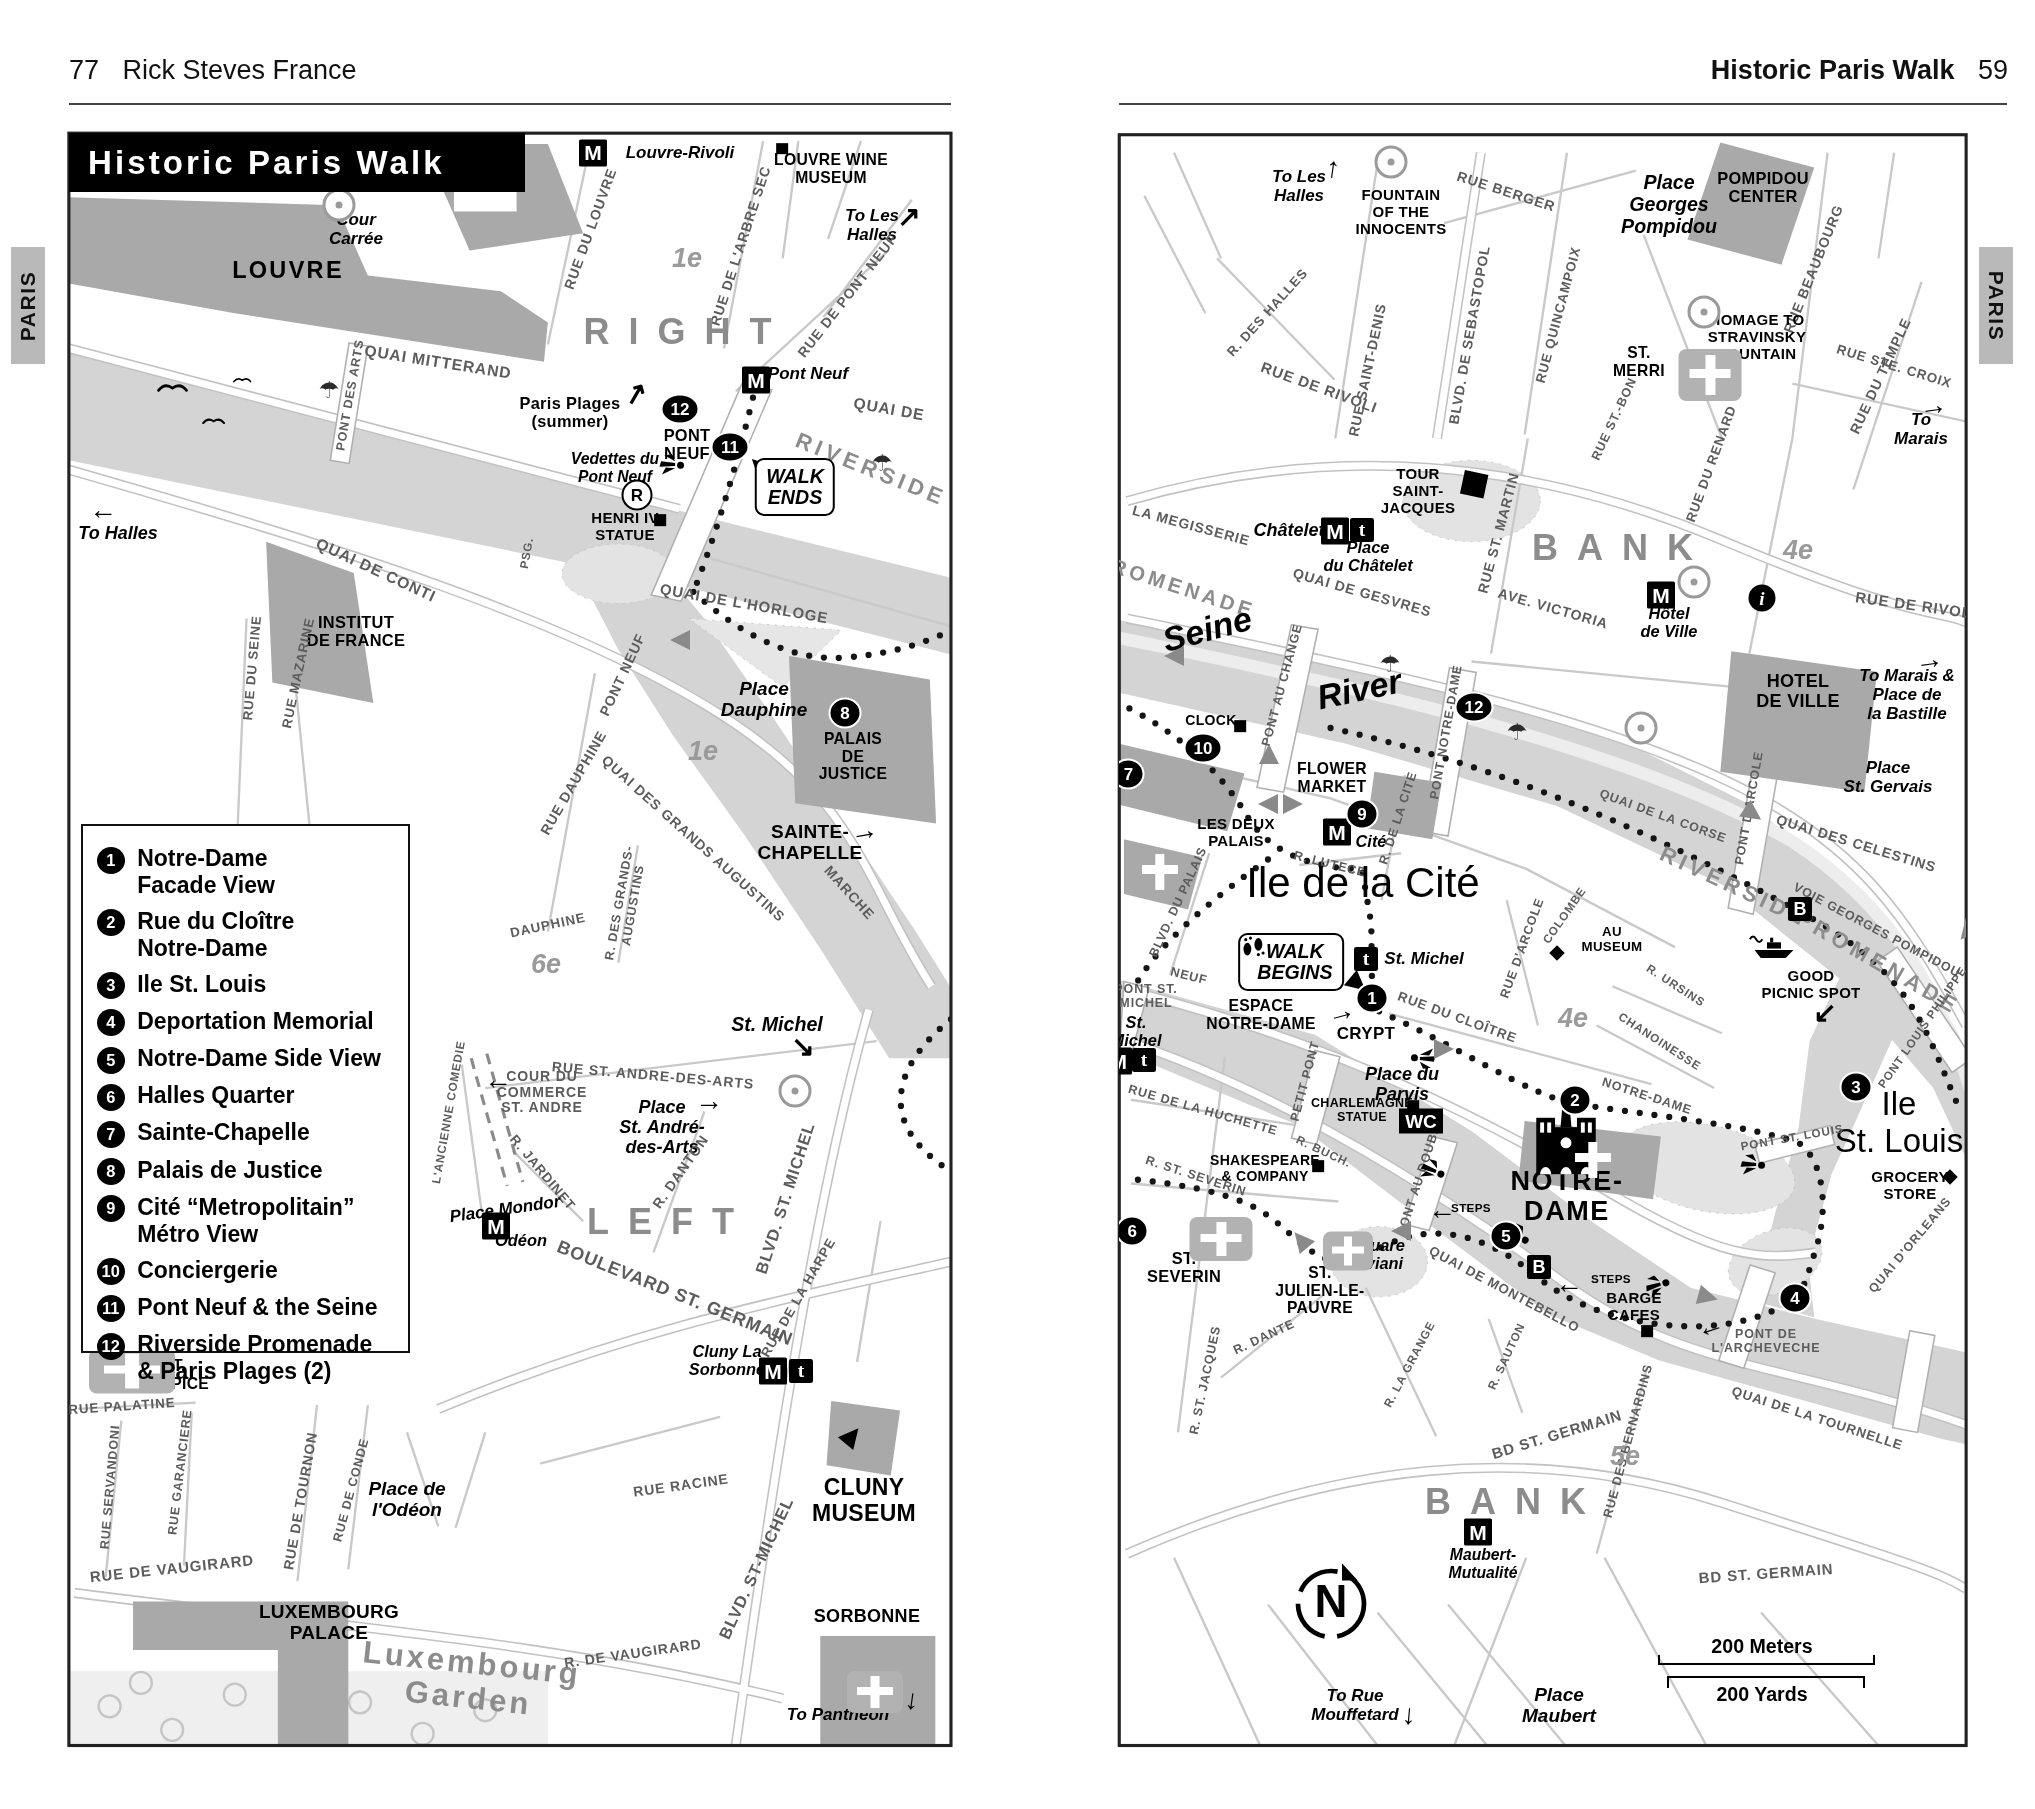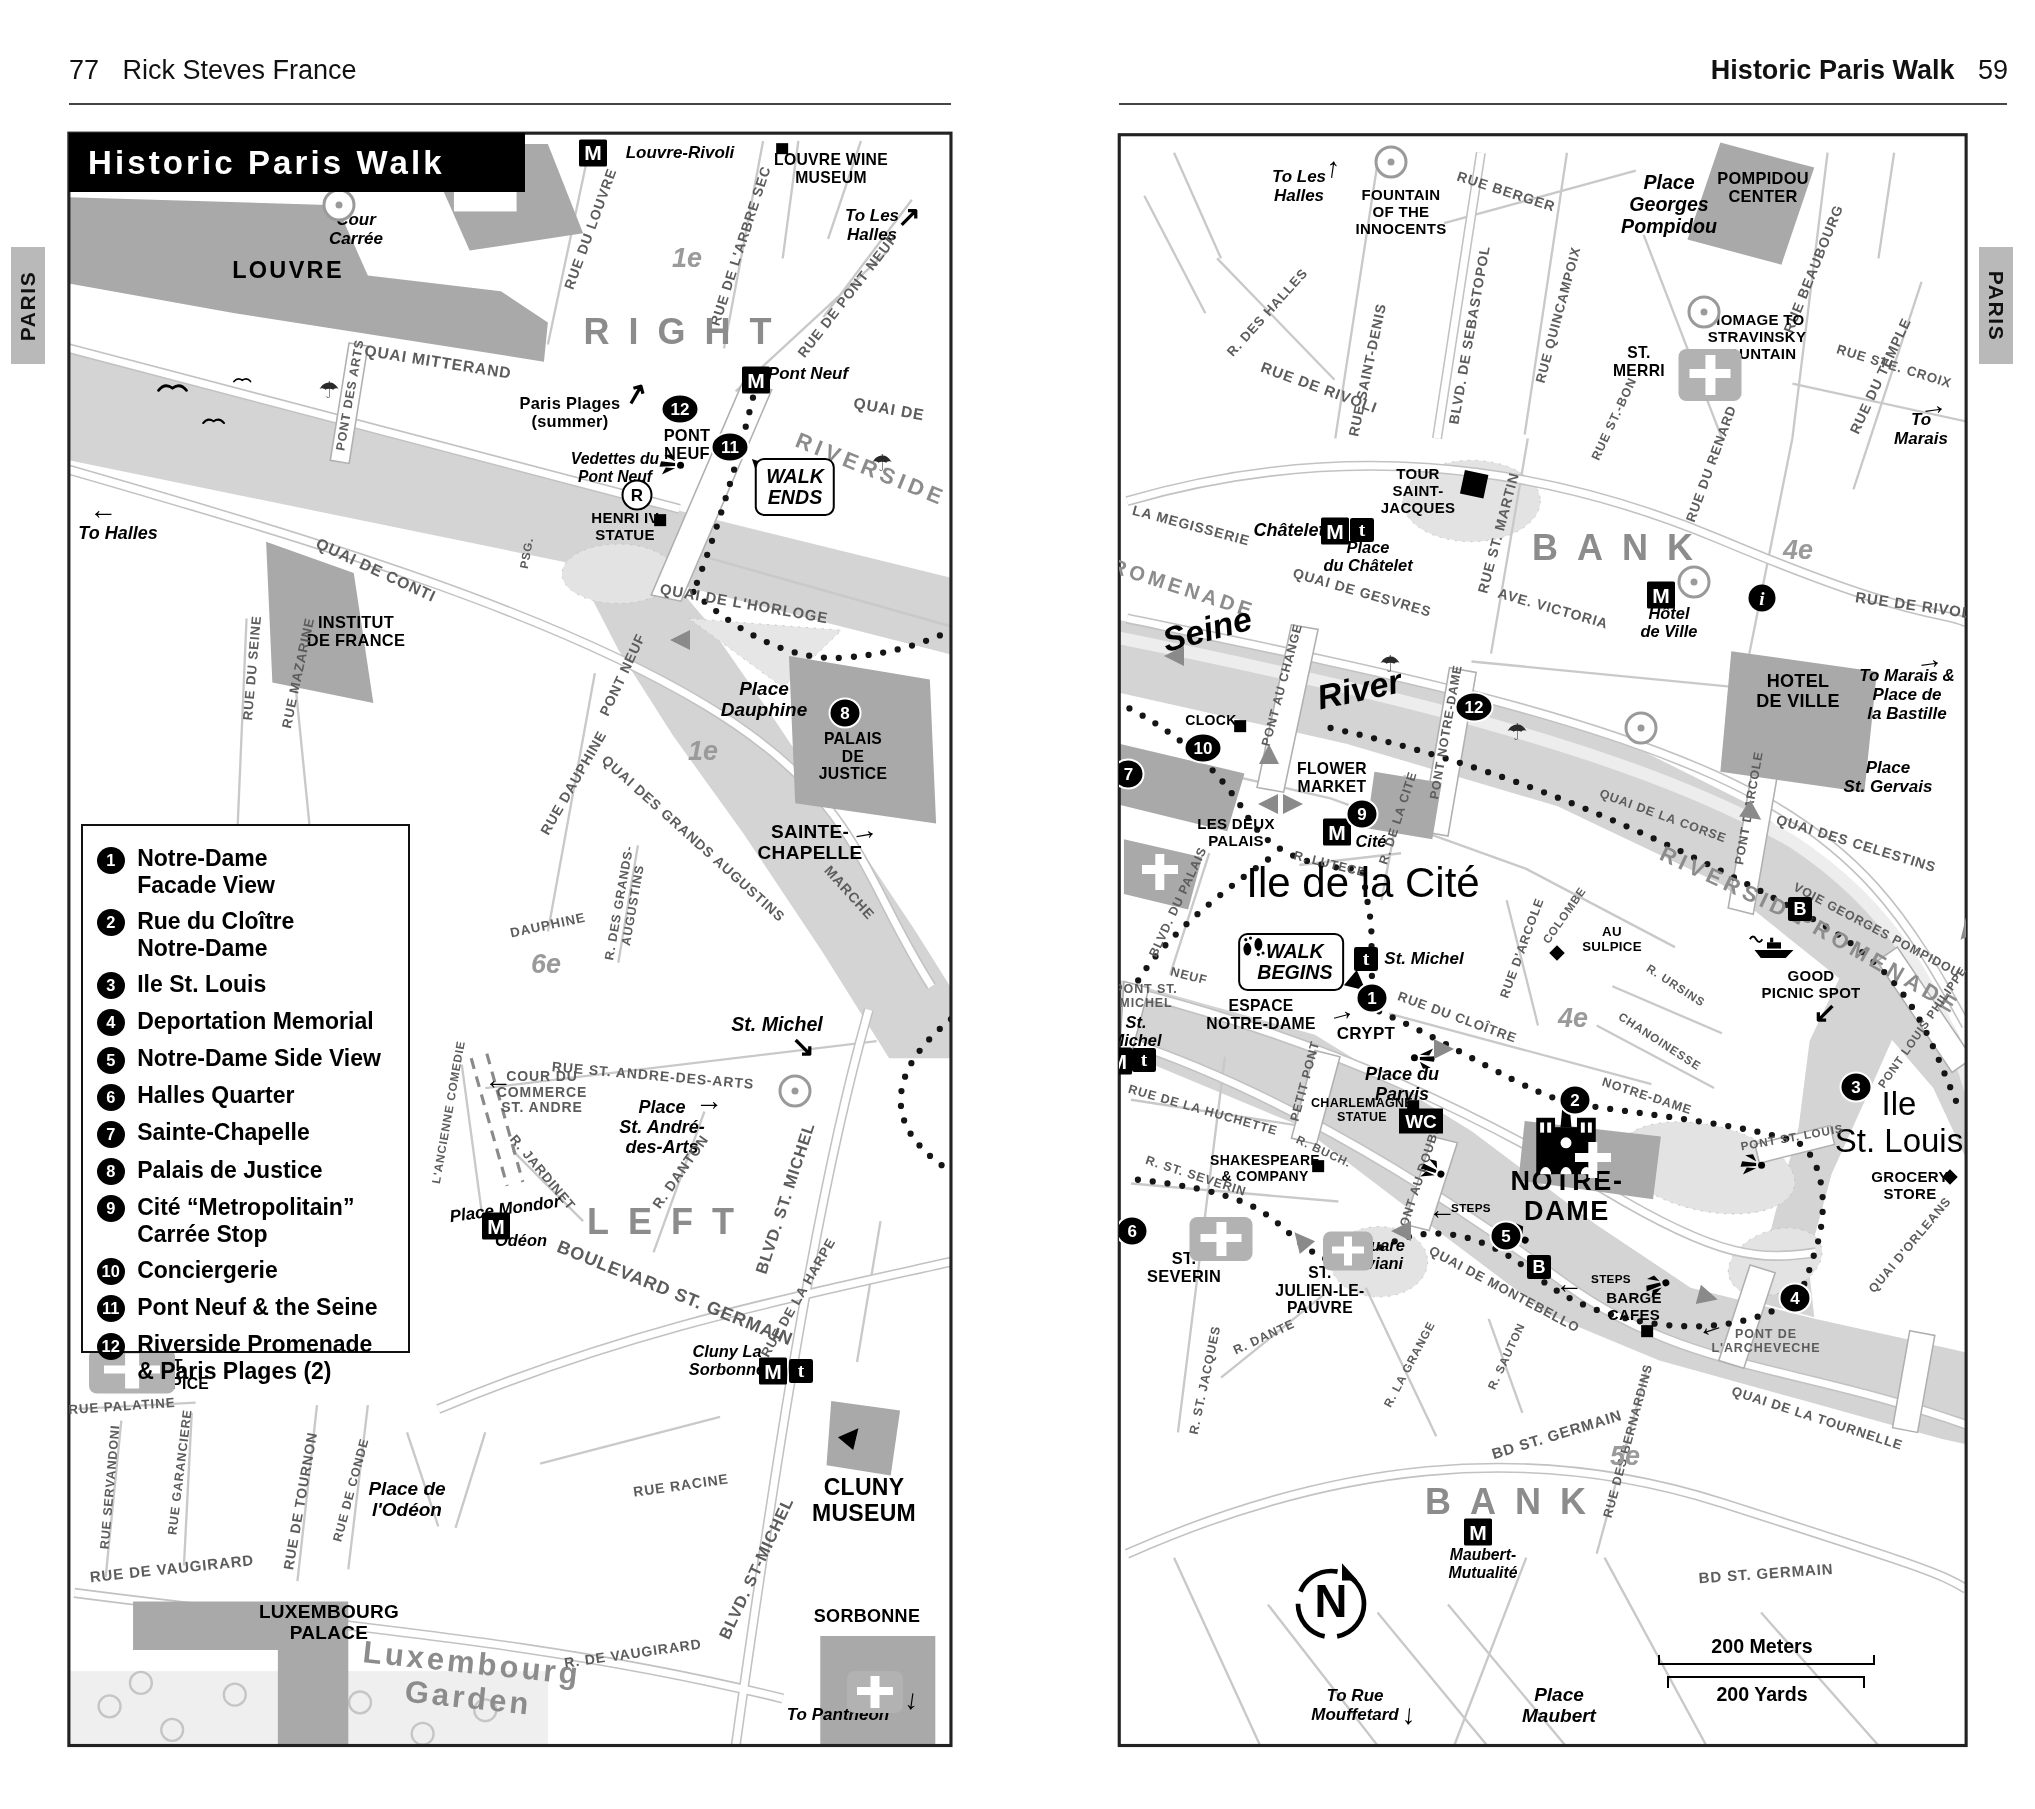--- a/index.html
+++ b/index.html
@@ -267,21 +267,21 @@
             <div class="lb">7</div>
             <div class="lt">Sainte-Chapelle</div>
           </div>
           <div class="lrow">
             <div class="lb">8</div>
             <div class="lt">Palais de Justice</div>
           </div>
           <div class="lrow">
             <div class="lb">9</div>
             <div class="lt">Cité “Metropolitain”
-Carrée Stop</div>
+Métro View</div>
           </div>
           <div class="lrow">
             <div class="lb">10</div>
             <div class="lt">Conciergerie</div>
           </div>
           <div class="lrow">
             <div class="lb">11</div>
             <div class="lt">Pont Neuf &amp; the Seine</div>
           </div>
           <div class="lrow">
@@ -548,21 +548,21 @@
       <div class="lbl st" style="font-size: 12.5px; position: absolute; left: 59px; top: 767px; --r: -65deg;">BLVD. DU PALAIS</div>
       <div class="lbl big" style="font-size: 42px; position: absolute; left: 244px; top: 748px;">Ile de la Cité</div>
       <div class="lbl pl" style="font-size: 17px; position: absolute; left: 305px; top: 824px;">St. Michel</div>
       <div class="lbl st" style="font-size: 13.3px; position: absolute; left: 338px; top: 883px; --r: 20deg;">RUE DU CLOÎTRE</div>
       <div class="lbl st" style="font-size: 12.5px; position: absolute; left: 403px; top: 813px; --r: -70deg;">RUE D'ARCOLE</div>
       <div class="lbl st" style="font-size: 11.7px; position: absolute; left: 445px; top: 780px; --r: -55deg;">COLOMBE</div>
       <div class="lbl st" style="font-size: 11.7px; position: absolute; left: 557px; top: 850px; --r: 33deg;">R. URSINS</div>
       <div class="lbl st" style="font-size: 11.7px; position: absolute; left: 541px; top: 906px; --r: 33deg;">CHANOINESSE</div>
       <div class="lbl dist" style="position: absolute; left: 454px; top: 883px;">4e</div>
       <div class="lbl poi" style="font-size: 13.3px; position: absolute; left: 493px; top: 805px;">AU
-SULPICE</div>
+MUSEUM</div>
       <div class="lbl st" style="font-size: 12.5px; position: absolute; left: 528px; top: 961px; --r: 18deg;">NOTRE-DAME</div>
       <div class="lbl poi" style="font-size: 15.7px; position: absolute; left: 142px; top: 880px;">ESPACE
 NOTRE-DAME</div>
       <div class="lbl poi" style="font-size: 17px; position: absolute; left: 247px; top: 899px;">CRYPT</div>
       <div class="lbl pl" style="font-size: 18px; position: absolute; left: 283px; top: 949px;">Place du
 Parvis</div>
       <div class="lbl poi" style="font-size: 12.5px; position: absolute; left: 243px; top: 975px;">CHARLEMAGNE
 STATUE</div>
       <div class="lbl poi" style="font-size: 27px; letter-spacing: 1.6px; position: absolute; left: 448px; top: 1061px;">NOTRE-
 DAME</div>

